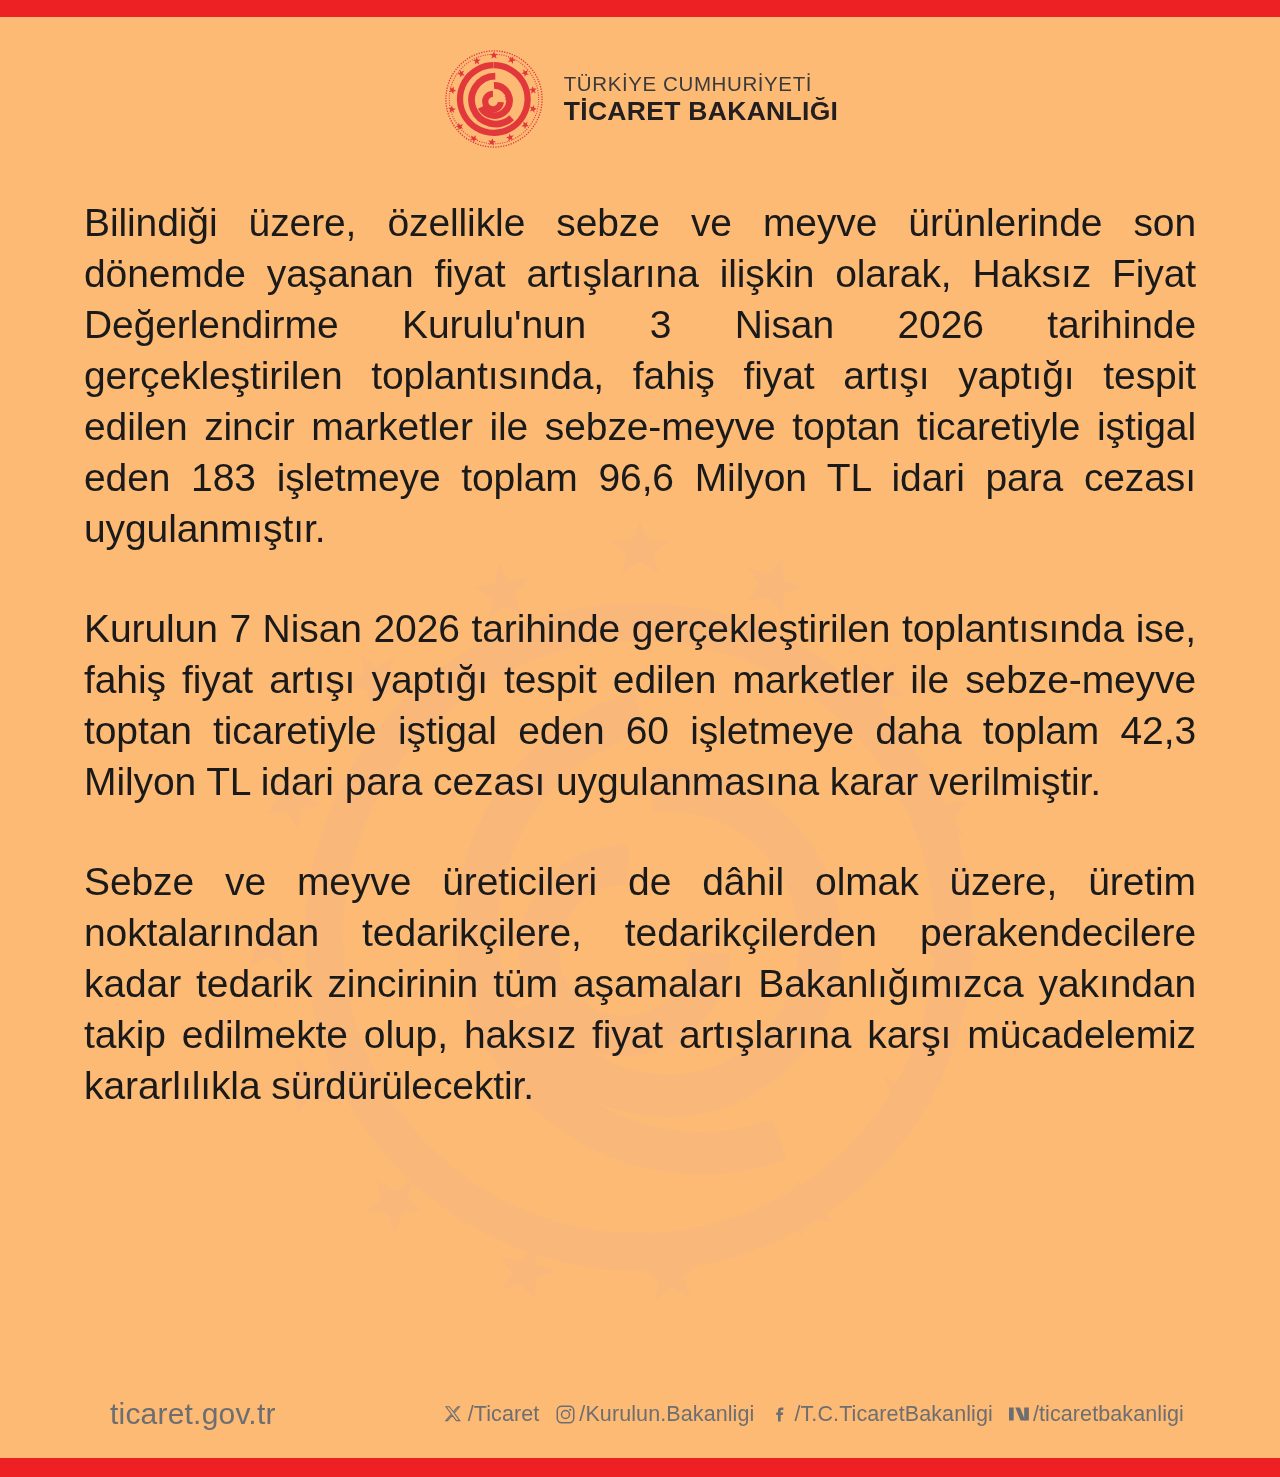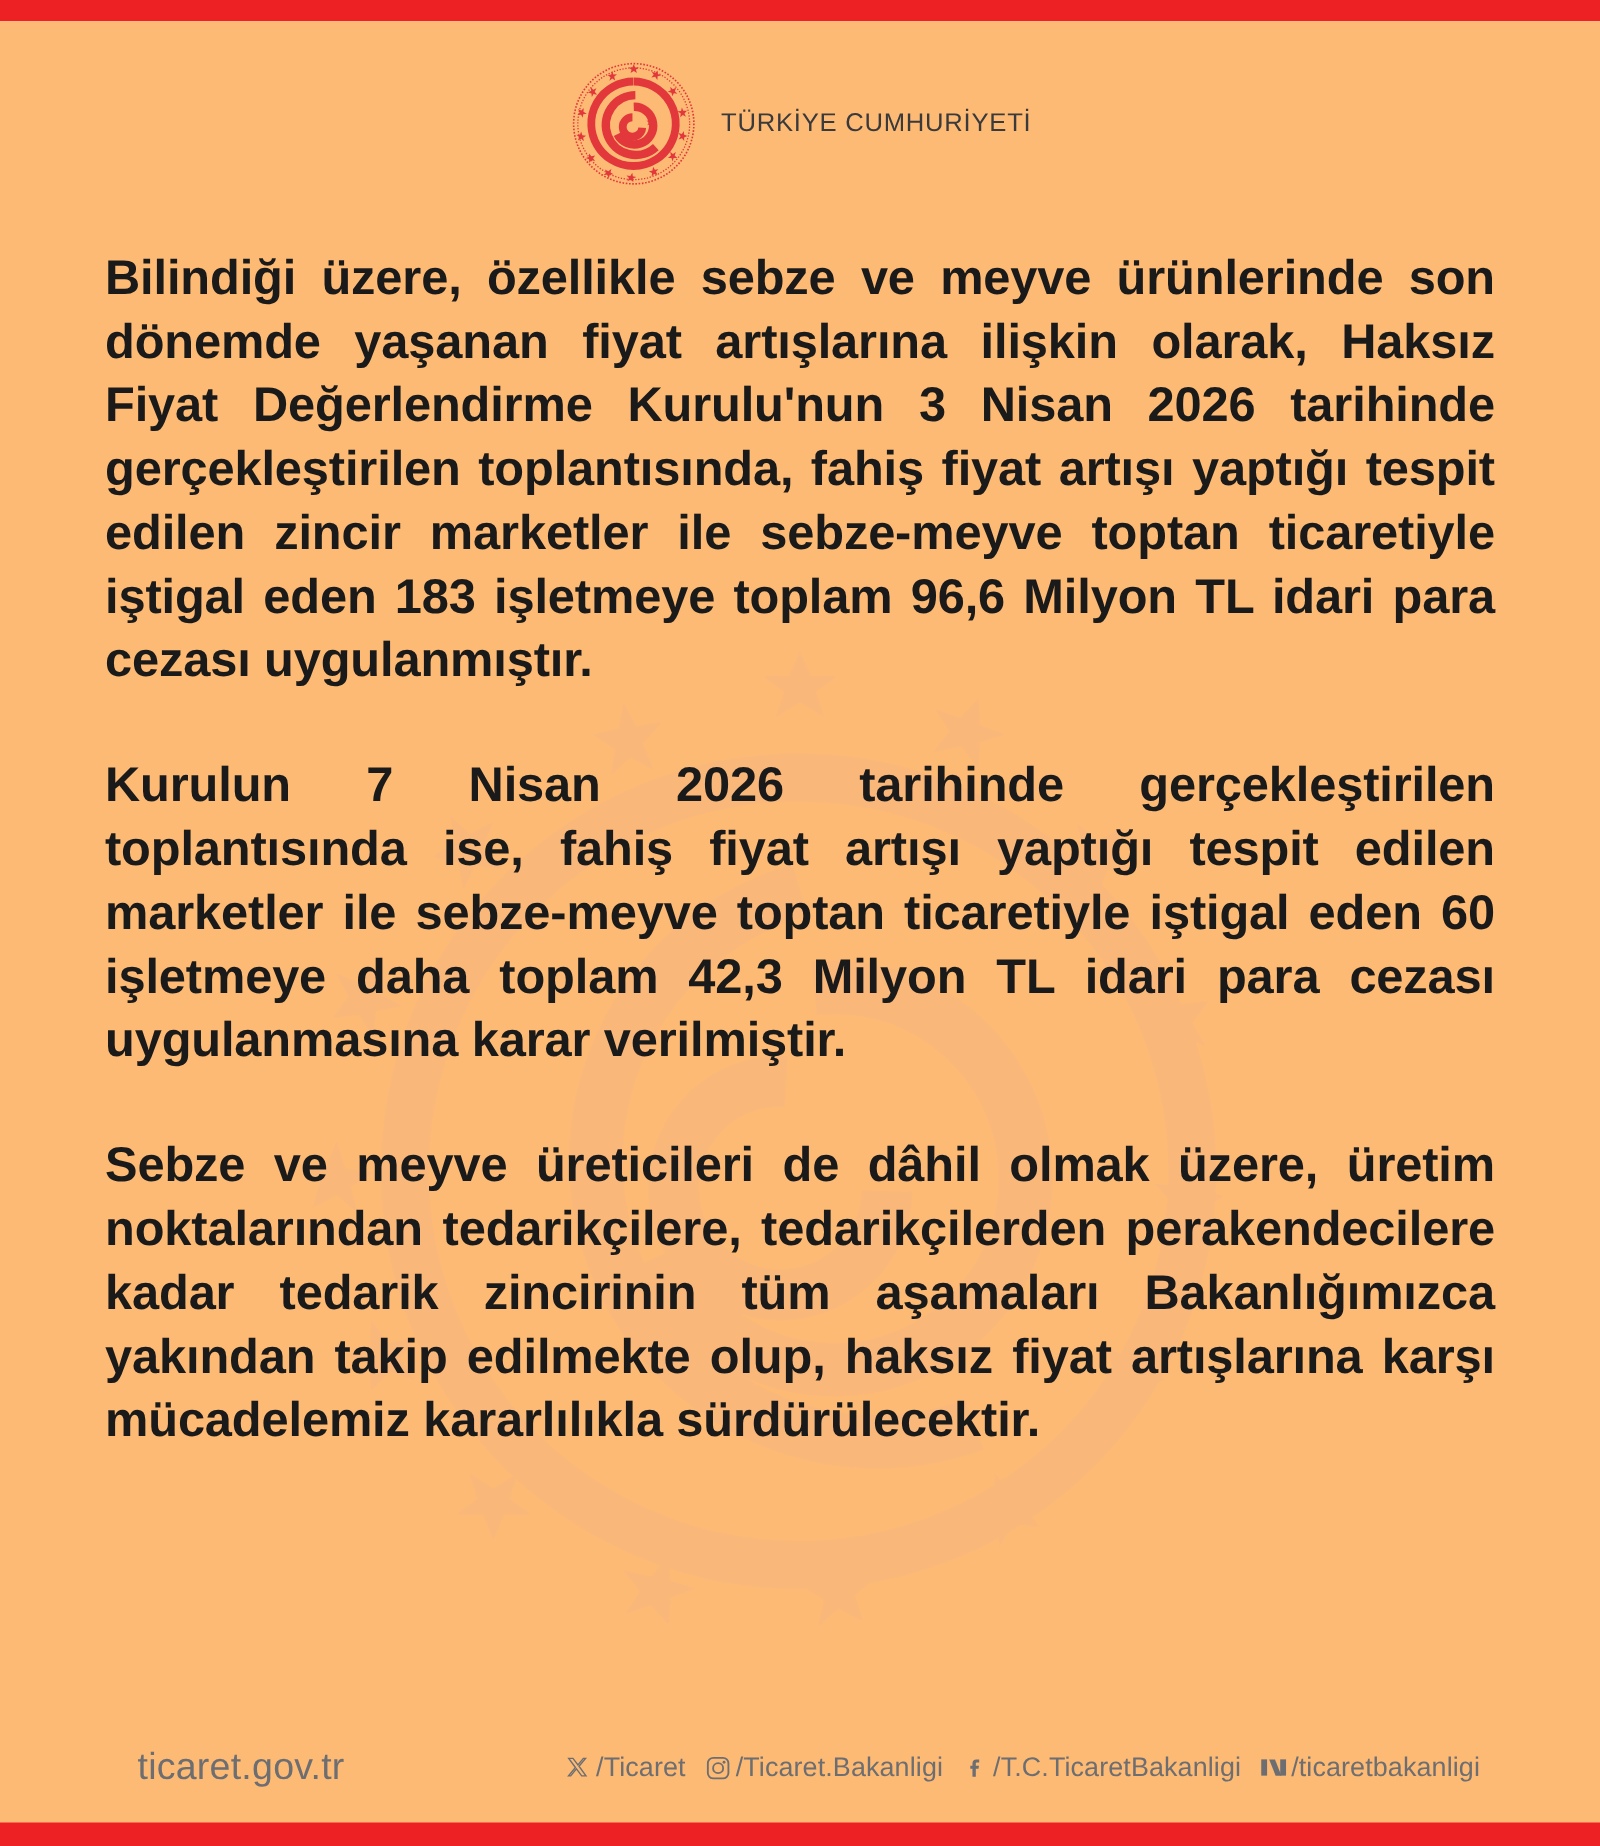--- a/index.html
+++ b/index.html
@@ -80,21 +80,21 @@
     position:absolute;
     left:84px; top:180px;
     width:1112px;
   }
   .para {
     font-size:39px;
     line-height:51px;
     color:#1A1A1A;
     text-align:justify;
     text-justify:inter-word;
-    font-weight:700;
+    font-weight:400;
     letter-spacing:-0.1px;
     margin-bottom:49px;
   }
   .para.last-line { text-align:left; }
   .para:last-child { margin-bottom:0; }
 
   
   .footer {
     position:absolute;
     left:0; top:1380px;
@@ -261,20 +261,21 @@
           <path d="M232,150 a52,52 0 1 0 6,102 a42,42 0 1 1 -3,-100 Z" opacity="0"></path>
           <g transform="translate(252,196) rotate(10)">
               <path d="M0,-13 L3.8,-4.1 L13.3,-4.1 L5.7,1.6 L8.6,10.6 L0,5.2 L-8.6,10.6 L-5.7,1.6 L-13.3,-4.1 L-3.8,-4.1 Z" fill="#E2383B"></path>
             </g>
         </g>
       </g>
     </svg>
 
     <div class="logo-text">
       <div class="logo-line1">TÜRKİYE CUMHURİYETİ</div>
+      <div class="logo-line2">TİCARET BAKANLIĞI</div>
     </div>
   </div>
 
   <div class="content">
     <p class="para">Bilindiği üzere, özellikle sebze ve meyve ürünlerinde son dönemde yaşanan fiyat artışlarına ilişkin olarak, Haksız Fiyat Değerlendirme Kurulu'nun 3 Nisan 2026 tarihinde gerçekleştirilen toplantısında, fahiş fiyat artışı yaptığı tespit edilen zincir marketler ile sebze-meyve toptan ticaretiyle iştigal eden 183 işletmeye toplam 96,6 Milyon TL idari para cezası uygulanmıştır.</p>
     <p class="para">Kurulun 7 Nisan 2026 tarihinde gerçekleştirilen toplantısında ise, fahiş fiyat artışı yaptığı tespit edilen marketler ile sebze-meyve toptan ticaretiyle iştigal eden 60 işletmeye daha toplam 42,3 Milyon TL idari para cezası uygulanmasına karar verilmiştir.</p>
     <p class="para">Sebze ve meyve üreticileri de dâhil olmak üzere, üretim noktalarından tedarikçilere, tedarikçilerden perakendecilere kadar tedarik zincirinin tüm aşamaları Bakanlığımızca yakından takip edilmekte olup, haksız fiyat artışlarına karşı mücadelemiz kararlılıkla sürdürülecektir.</p>
   </div>
 
   <div class="footer">
@@ -292,21 +293,21 @@
       </div>
 
       <div class="social">
         <span class="glyph">
           <svg viewBox="0 0 24 24" width="21" height="21" aria-hidden="true">
             <rect x="2.6" y="2.6" width="18.8" height="18.8" rx="5" ry="5" fill="none" stroke="#6D6E71" stroke-width="1.7"></rect>
             <circle cx="12" cy="12" r="4.6" fill="none" stroke="#6D6E71" stroke-width="1.7"></circle>
             <circle cx="17.4" cy="6.6" r="1.3" fill="#6D6E71"></circle>
           </svg>
         </span>
-        <span class="handle">/Ticaret.Bakanligi</span>
+        <span class="handle">/Kurulun.Bakanligi</span>
       </div>
 
       <div class="social">
         <span class="glyph">
           <svg viewBox="0 0 24 24" width="19" height="19" aria-hidden="true">
             <path d="M15.6 3.2h-2.9c-2.4 0-3.9 1.6-3.9 4v2.3H6.6v3.2h2.2v8.1h3.4v-8.1h2.7l.5-3.2h-3.2V7.6c0-.9.3-1.3 1.2-1.3h2.2V3.2z" fill="#6D6E71"></path>
           </svg>
         </span>
         <span class="handle">/T.C.TicaretBakanligi</span>
       </div>

